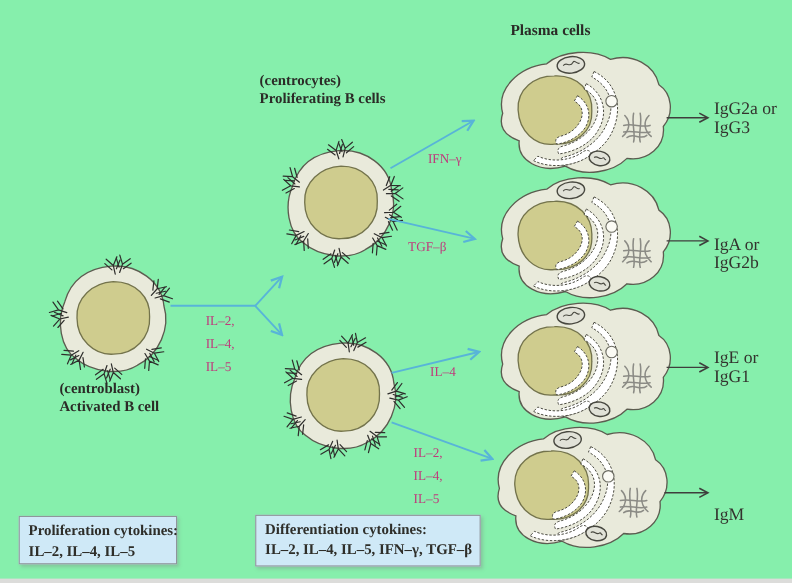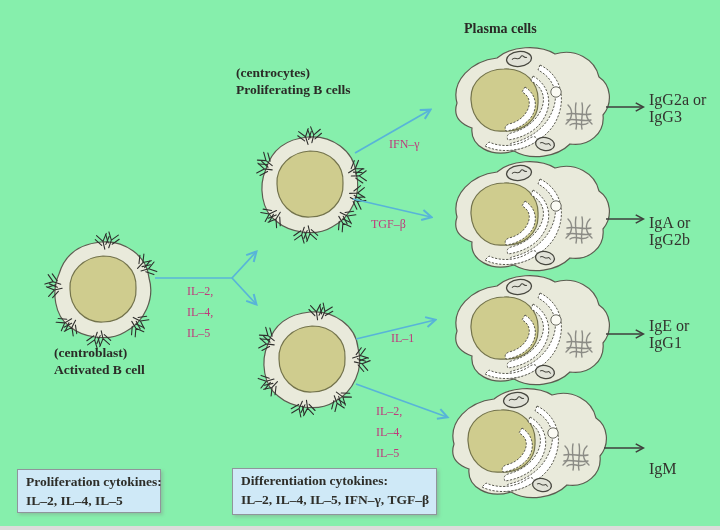--- a/index.html
+++ b/index.html
@@ -162,21 +162,21 @@
     <div>Activated B cell</div>
   </div>
 
   <div class="cyto" style="left:187px;top:281px;">
     <div>IL–2,</div>
     <div>IL–4,</div>
     <div>IL–5</div>
   </div>
   <div class="cyto" style="left:389px;top:134px;">IFN–γ</div>
   <div class="cyto" style="left:371px;top:214px;">TGF–β</div>
-  <div class="cyto" style="left:391px;top:328px;">IL–1</div>
+  <div class="cyto" style="left:391px;top:328px;">IL–4</div>
   <div class="cyto" style="left:376px;top:401px;">
     <div>IL–2,</div>
     <div>IL–4,</div>
     <div>IL–5</div>
   </div>
 
   <div class="ig" style="left:649px;top:91px;">
     <div>IgG2a or</div>
     <div>IgG3</div>
   </div>

